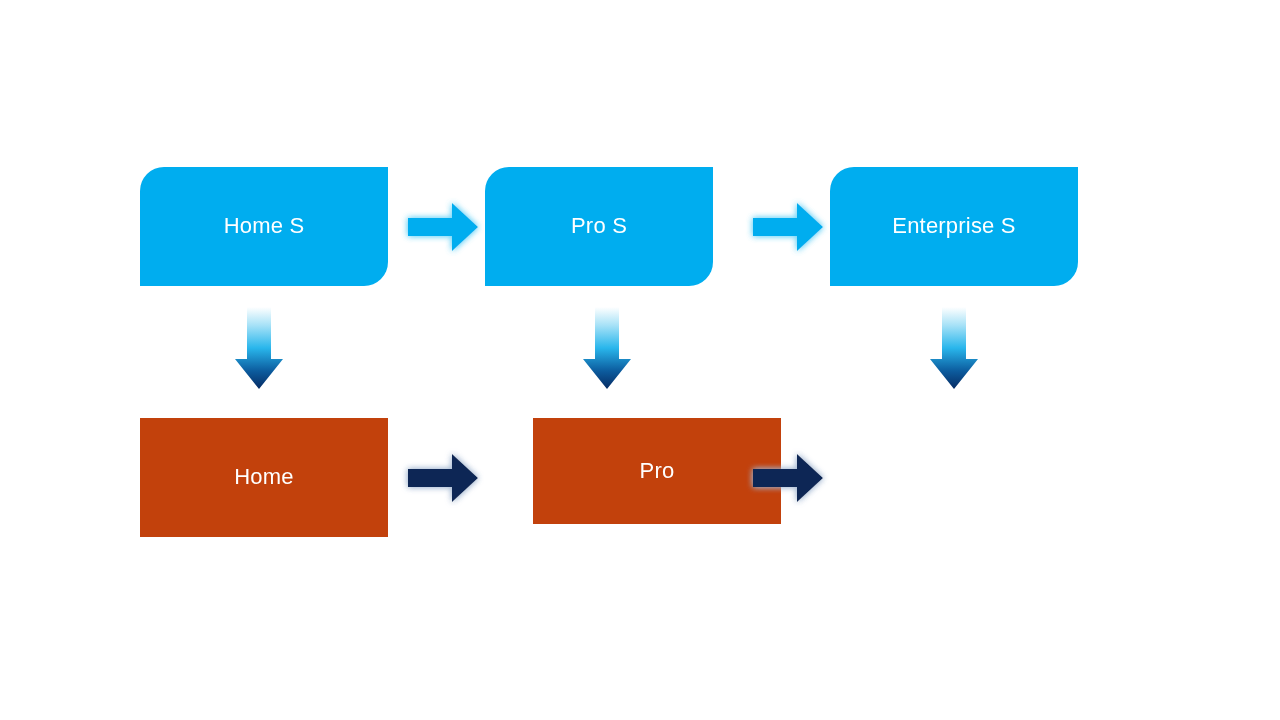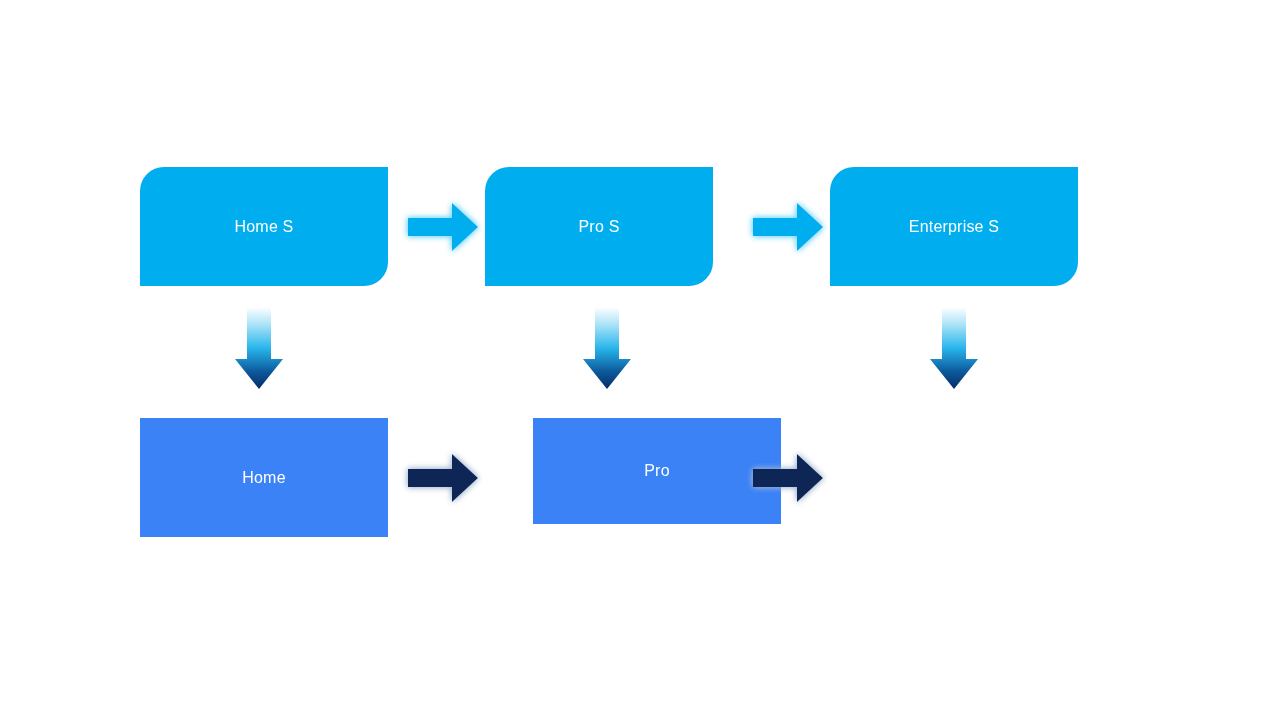--- a/index.html
+++ b/index.html
@@ -25,37 +25,37 @@
   }
 
   
   .node {
     position: absolute;
     display: flex;
     align-items: center;
     justify-content: center;
     box-sizing: border-box;
     color: #ffffff;
-    font-size: 16px;
+    font-size: 22px;
     font-weight: 300;
     letter-spacing: 0.2px;
     line-height: 1.2;
     text-align: center;
     user-select: none;
   }
 
   
   .node--service {
     background: #00ADEF;
     border-radius: 24px 0 24px 0;
   }
 
   
   .node--product {
-    background: #3b82f6;
+    background: #c2410c;
     border-radius: 0;
   }
 
   .node-label {
     display: block;
     padding: 0 10px;
   }
 
   
   .arrow-h {

